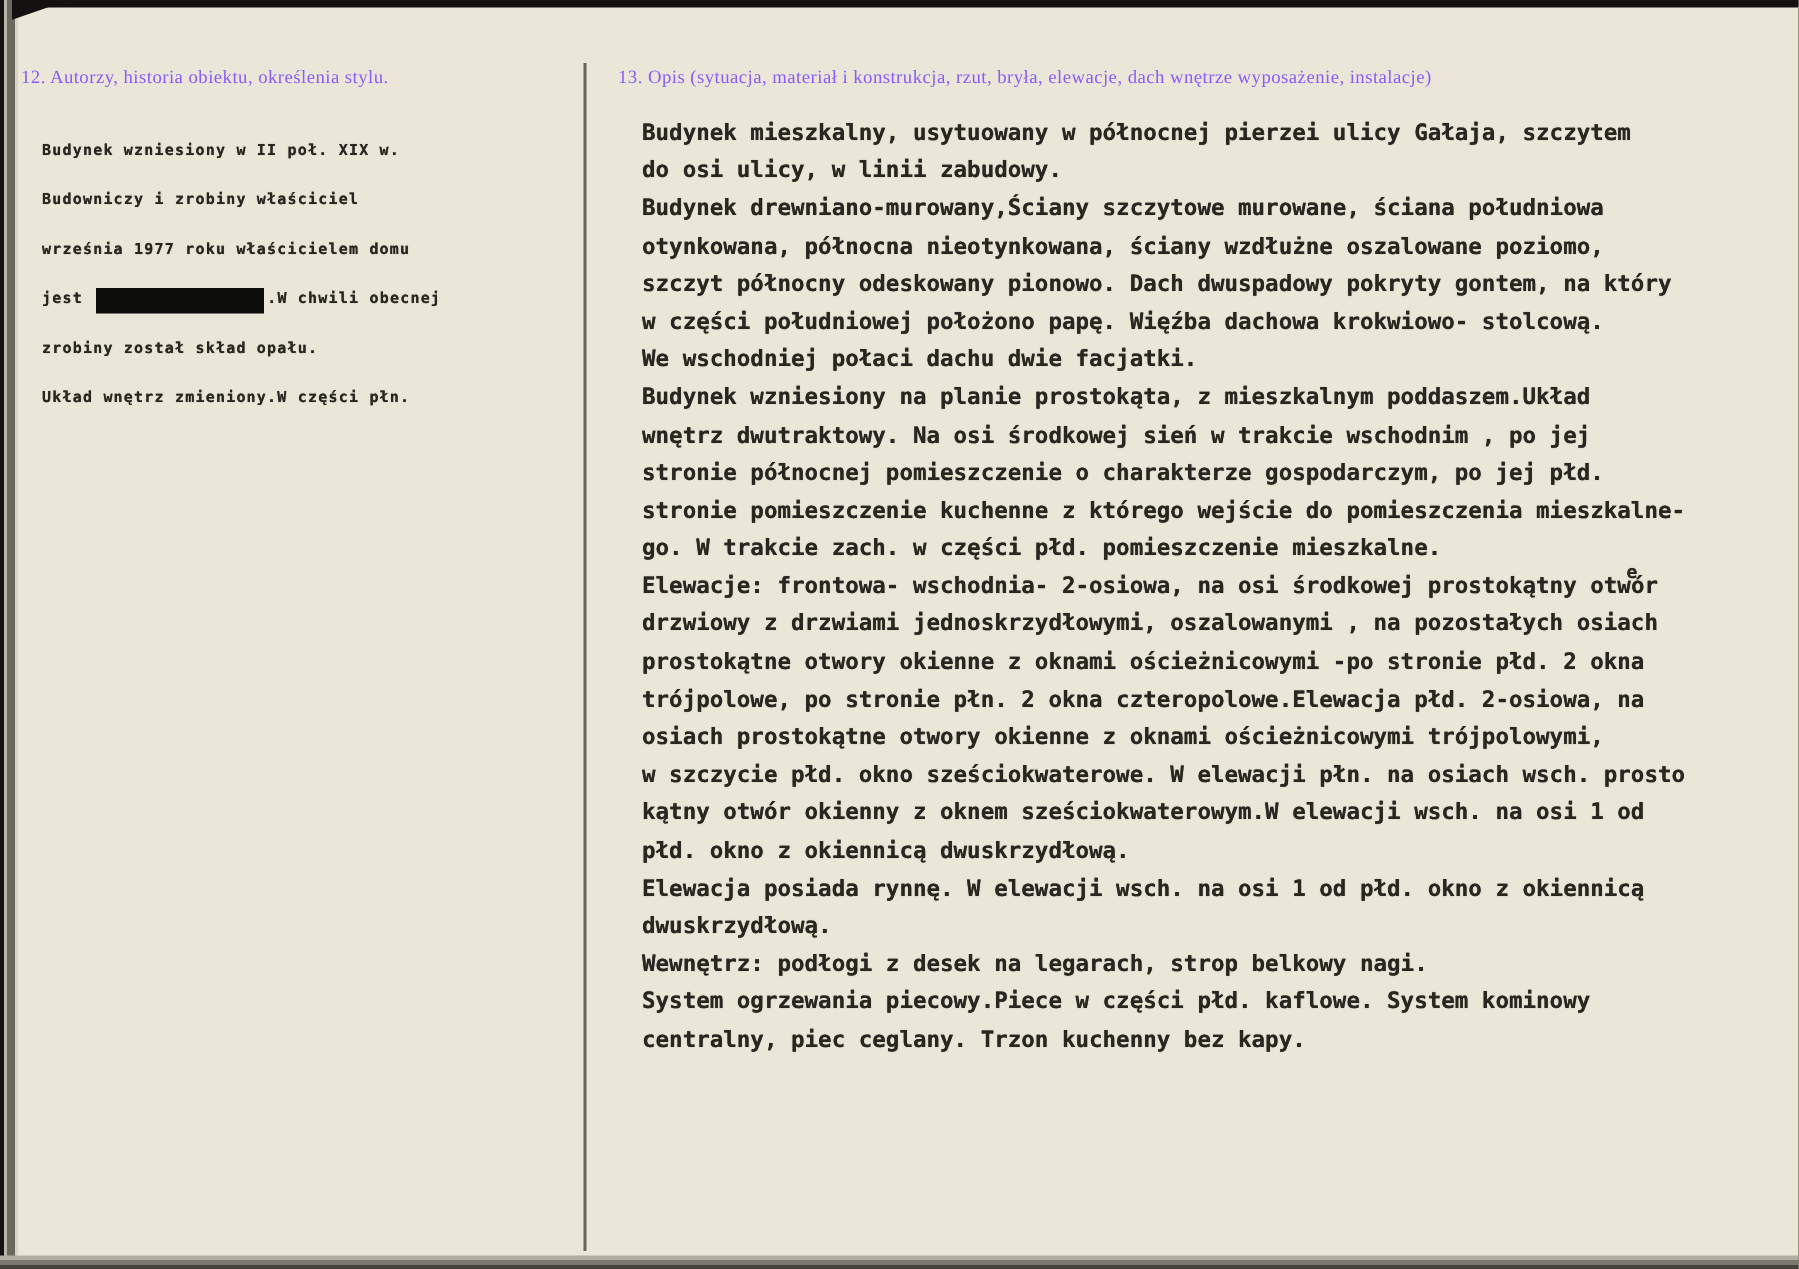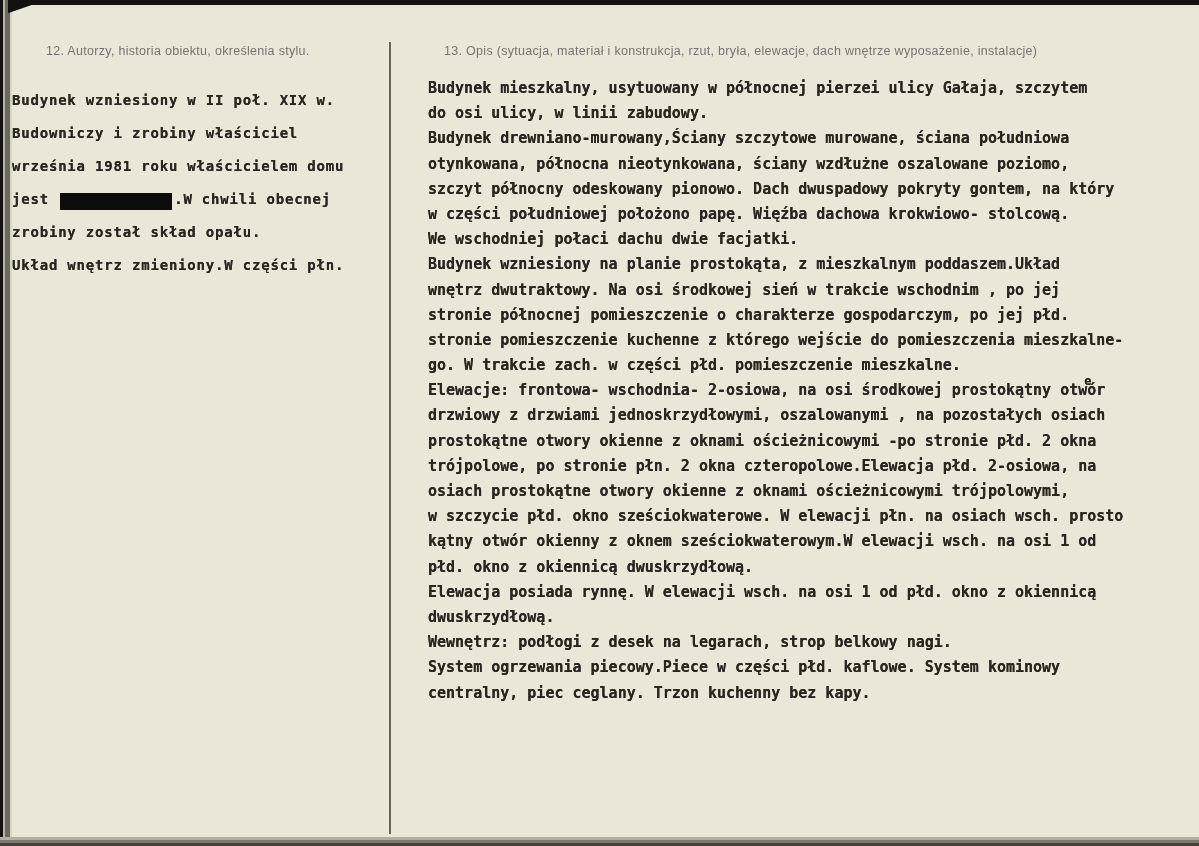--- a/index.html
+++ b/index.html
@@ -27,35 +27,34 @@
   .edge-bottom{
     position:absolute;left:0;bottom:0;width:1199px;height:9px;
     background:linear-gradient(180deg,#b2afa2 0 3px,#7a7870 3px 6px,#45433c 6px 9px);
   }
   .divider{
     position:absolute;left:389px;top:42px;width:2px;height:792px;
     background:#504e44;opacity:.85;
   }
   .sec-header{
     position:absolute;top:44px;
-    font-family:Liberation Sans, sans-serif;
-    font-size:12.5px;letter-spacing:.3px;color:#737373;
+    font-family:Liberation Serif, serif;
+    font-size:12.5px;letter-spacing:.3px;color:#8b5cf6;
     white-space:nowrap;
-    margin-left:32px;
   }
   .hdr-left{left:14px;}
   .hdr-right{left:412px;}
   .col{
     position:absolute;color:#282620;font-weight:700;
     text-shadow:0 0 .5px rgba(40,38,32,.85);
     white-space:nowrap;
   }
   .col-left{
-    left:12px;top:84px;width:360px;
-    font-size:14px;letter-spacing:.8px;
+    left:28px;top:84px;width:360px;
+    font-size:10px;letter-spacing:.8px;
   }
   .col-left .tline{height:33px;line-height:33px;}
   .col-right{
     left:428px;top:76px;width:775px;
     font-size:15px;letter-spacing:0;
   }
   .col-right .tline{height:25.2px;line-height:25.2px;}
   .redact{
     display:inline-block;width:112px;height:17px;background:#0c0c0b;
     vertical-align:middle;margin:0 2px -2px 2px;
@@ -75,21 +74,21 @@
 <div class="edge-bottom"></div>
 <div class="divider"></div>
 
 <div class="sec-header hdr-left">12. Autorzy, historia obiektu, określenia stylu.</div>
 
 <div class="sec-header hdr-right">13. Opis (sytuacja, materiał i konstrukcja, rzut, bryła, elewacje, dach wnętrze wyposażenie, instalacje)</div>
 
 <div class="col col-left">
     <div class="tline">Budynek wzniesiony w II poł. XIX w.</div>
     <div class="tline">Budowniczy i zrobiny właściciel</div>
-    <div class="tline">września 1981 roku właścicielem domu</div>
+    <div class="tline">września 1977 roku właścicielem domu</div>
     <div class="tline"><span>jest </span><span class="redact"></span><span>.W chwili obecnej</span></div>
     <div class="tline">zrobiny został skład opału.</div>
     <div class="tline">Układ wnętrz zmieniony.W części płn.</div>
   </div>
 
 <div class="col col-right">
     <div class="tline">Budynek mieszkalny, usytuowany w północnej pierzei ulicy Gałaja, szczytem</div>
     <div class="tline">do osi ulicy, w linii zabudowy.</div>
     <div class="tline">Budynek drewniano-murowany,Ściany szczytowe murowane, ściana południowa</div>
     <div class="tline">otynkowana, północna nieotynkowana, ściany wzdłużne oszalowane poziomo,</div>

